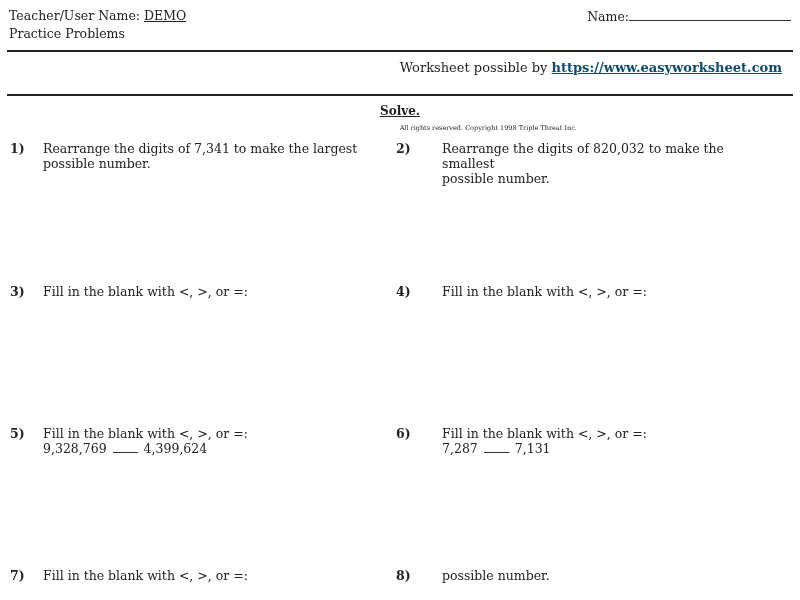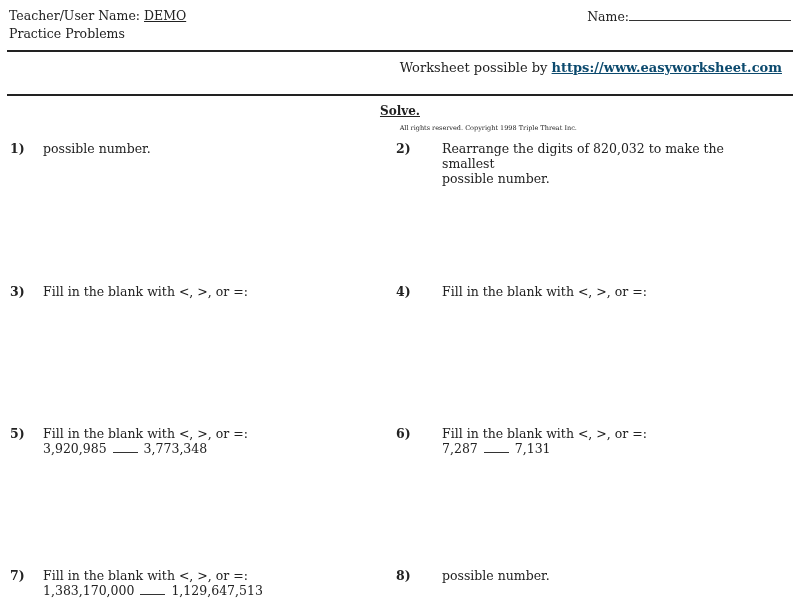--- a/index.html
+++ b/index.html
@@ -129,20 +129,21 @@
   <div class="line2">All rights reserved. Copyright 1998 Triple Threat Inc.</div>
 </div>
 
 <div class="rule" style="top:94px"></div>
 
 <div class="title">Solve.</div>
 
 <div class="problem" style="left:10px; top:141px">
   <span class="num">1)</span>
   <div class="text">
+    <div>Rearrange the digits of 7,341 to make the largest</div>
     <div>possible number.</div>
   </div>
 </div>
 
 <div class="problem right" style="left:396px; top:141px">
   <span class="num">2)</span>
   <div class="text">
     <div>Rearrange the digits of 820,032 to make the smallest</div>
     <div>possible number.</div>
   </div>
@@ -160,48 +161,43 @@
   <div class="text">
     <div>Fill in the blank with &lt;, &gt;, or =:</div>
   </div>
 </div>
 
 <div class="problem" style="left:10px; top:426px">
   <span class="num">5)</span>
   <div class="text">
     <div>Fill in the blank with &lt;, &gt;, or =:</div>
     <div>
-      <span>3,920,985</span>
+      <span>9,328,769</span>
       <span class="ans-blank"></span>
-      <span>3,773,348</span>
+      <span>4,399,624</span>
     </div>
   </div>
 </div>
 
 <div class="problem right" style="left:396px; top:426px">
   <span class="num">6)</span>
   <div class="text">
     <div>Fill in the blank with &lt;, &gt;, or =:</div>
     <div>
       <span>7,287</span>
       <span class="ans-blank"></span>
       <span>7,131</span>
     </div>
   </div>
 </div>
 
 <div class="problem" style="left:10px; top:568px">
   <span class="num">7)</span>
   <div class="text">
     <div>Fill in the blank with &lt;, &gt;, or =:</div>
-    <div>
-      <span>1,383,170,000</span>
-      <span class="ans-blank"></span>
-      <span>1,129,647,513</span>
-    </div>
   </div>
 </div>
 
 <div class="problem right" style="left:396px; top:568px">
   <span class="num">8)</span>
   <div class="text">
     <div>possible number.</div>
   </div>
 </div>
 

